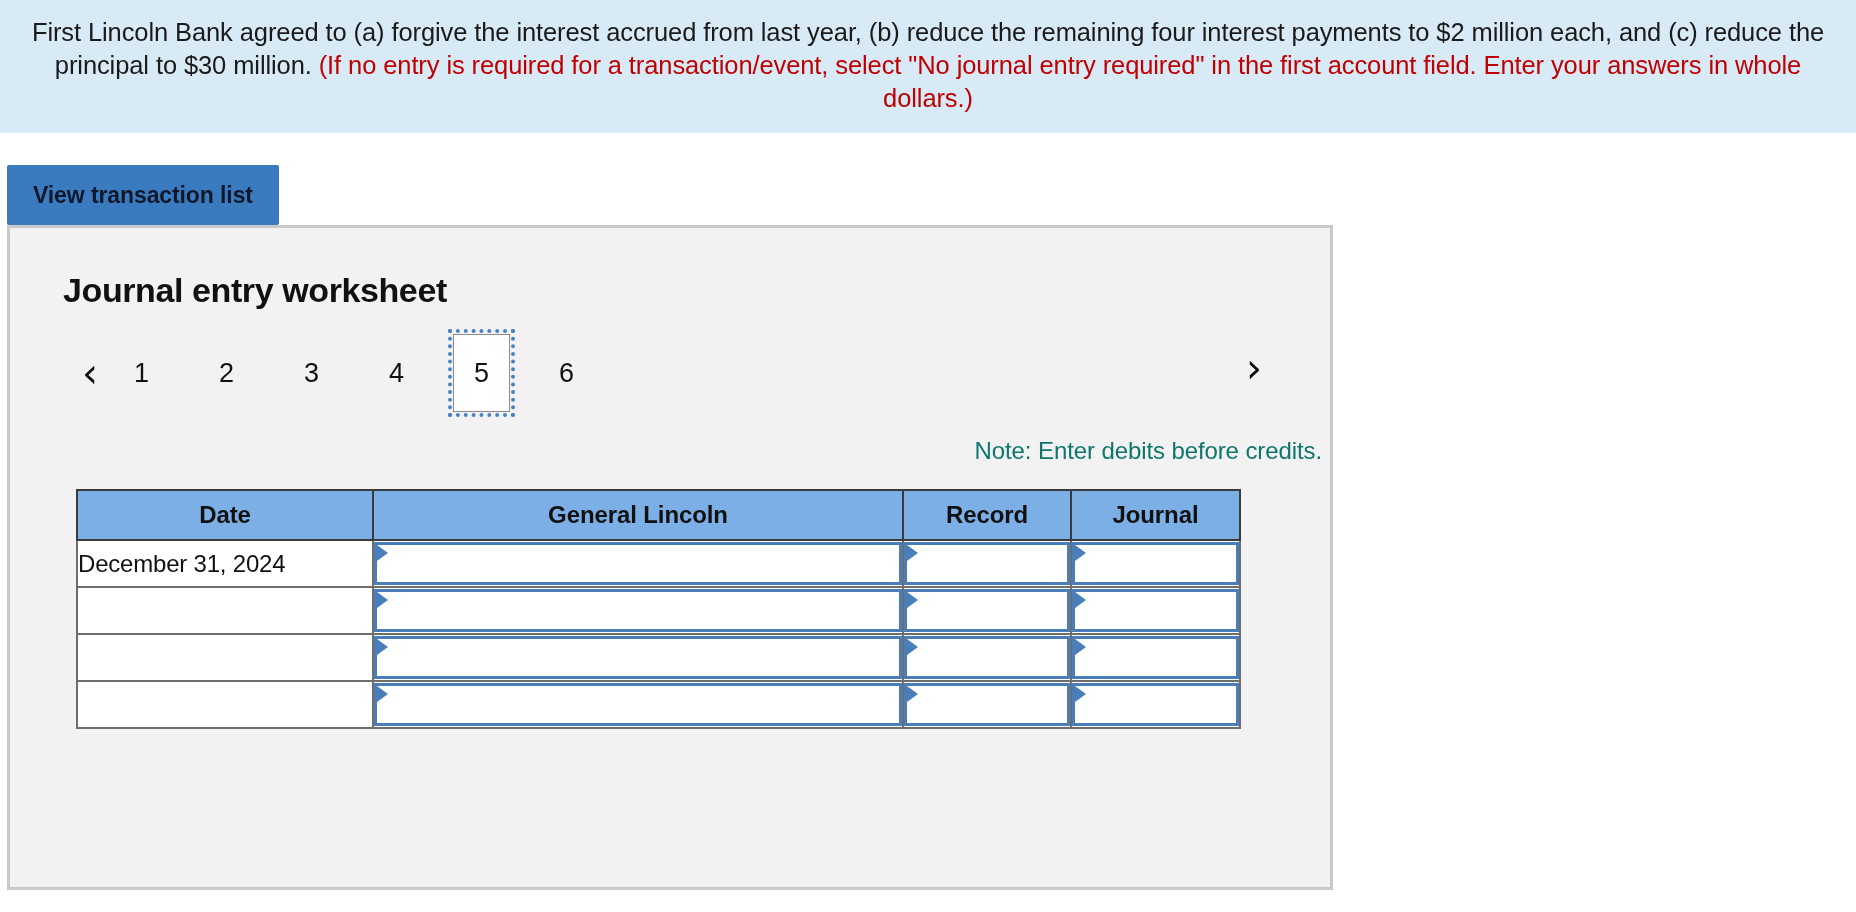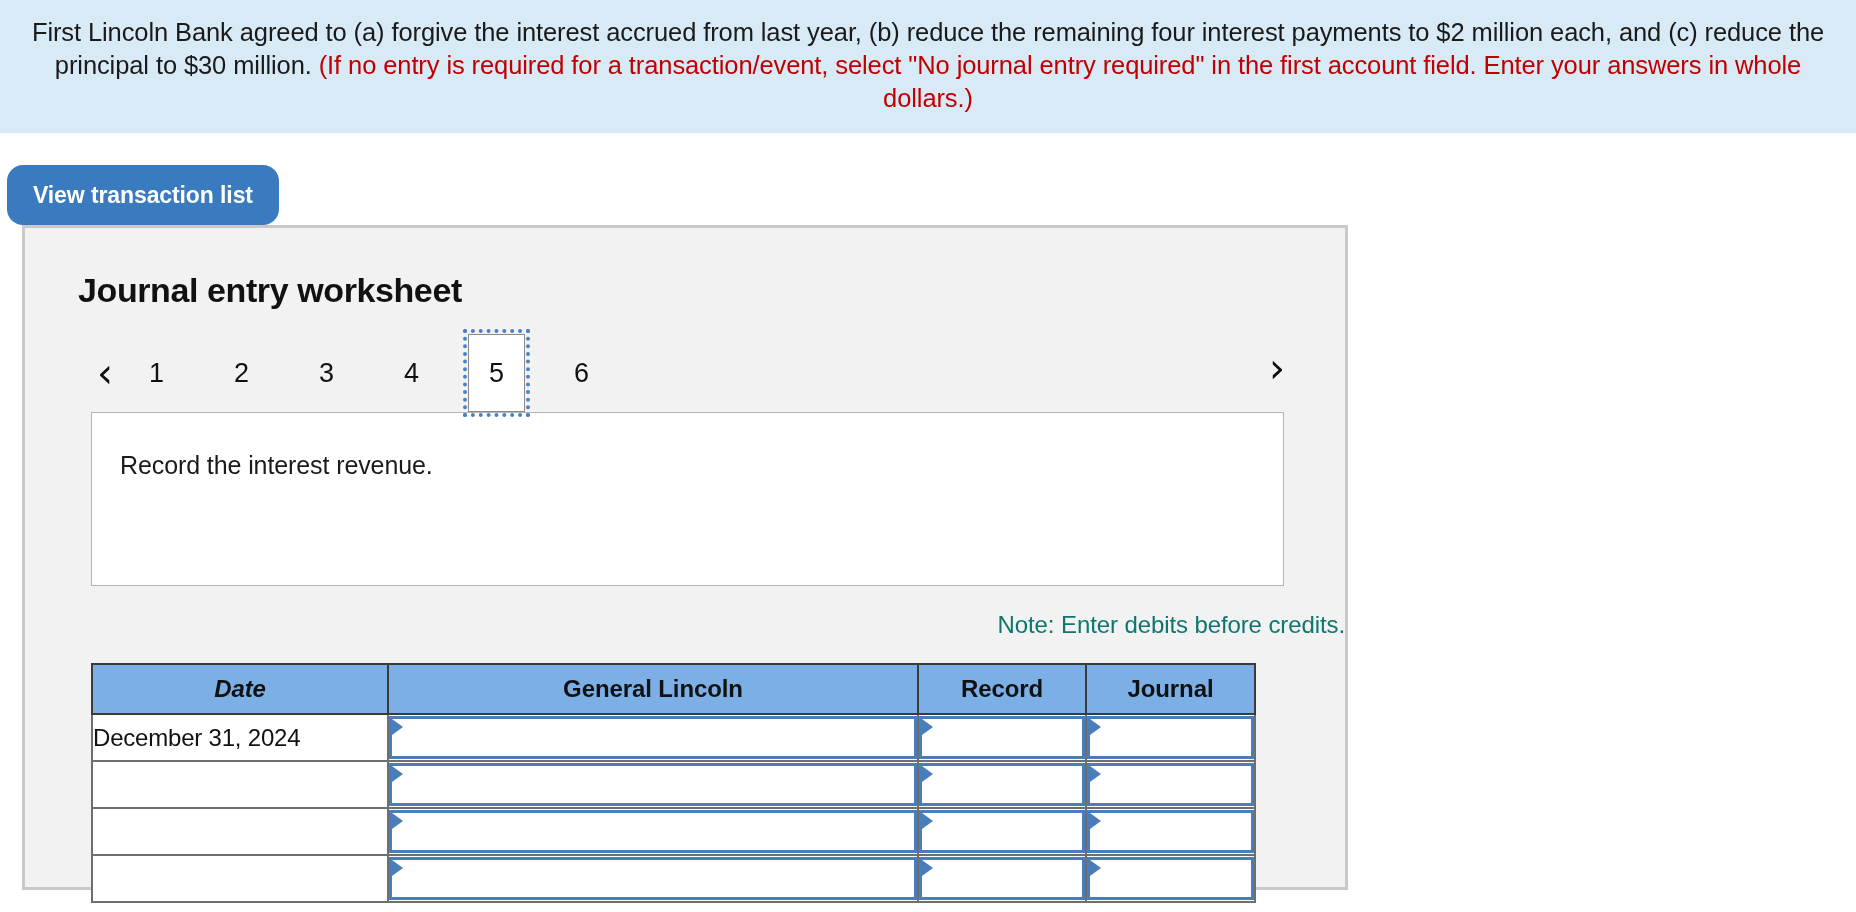--- a/index.html
+++ b/index.html
@@ -32,40 +32,40 @@
   
   #btn-wrap {
     padding: 32px 0 0 7px;
     height: 92px;
   }
   #view-transaction-list {
     display: inline-flex;
     align-items: center;
     justify-content: center;
     background: #3a7bbf;
-    color: #ffffff;
+    color: #0f172a;
     border: none;
-    border-radius: 16px;
+    border-radius: 2px;
     font-family: "Liberation Sans", sans-serif;
     font-size: 23px;
     font-weight: bold;
     letter-spacing: -0.1px;
     padding: 0 26px;
     height: 60px;
     cursor: pointer;
   }
 
   
   #worksheet-card {
     position: relative;
-    margin-left: 22px;
+    margin-left: 7px;
     width: 1326px;
     background: #f2f2f2;
     border: 3px solid #c9c9c9;
-    padding: 30px 0 0 0;
+    padding: 30px 8px 0 0;
     height: 665px;
   }
   #worksheet-title {
     font-size: 34px;
     font-weight: bold;
     color: #111111;
     letter-spacing: -0.4px;
     margin: 13px 0 0 53px;
   }
 
@@ -161,21 +161,21 @@
   }
   table#journal-table th {
     background: #7bafe5;
     border: 2px solid #3b3b3b;
     height: 50px;
     font-size: 24px;
     font-weight: bold;
     color: #111111;
     letter-spacing: -0.1px;
   }
-  th.col-date { width: 296px; font-style: italic; }
+  th.col-date { width: 296px; }
   th.col-gj   { width: 530px; }
   th.col-deb  { width: 168px; }
   th.col-cre  { width: 169px; }
 
   table#journal-table td {
     border: 2px solid #6e6e6e;
     height: 47px;
     padding: 0;
     background: #ffffff;
     vertical-align: middle;
@@ -231,23 +231,20 @@
       <div class="pg-num">1</div>
       <div class="pg-num">2</div>
       <div class="pg-num">3</div>
       <div class="pg-num">4</div>
       <div class="pg-num active">5</div>
       <div class="pg-num">6</div>
     </div>
     <div id="pager-next">›</div>
   </div>
 
-  <div id="txn-desc-box">
-    <div id="txn-desc-text">Record the interest revenue.</div>
-  </div>
 
   <div id="journal-note">Note: Enter debits before credits.</div>
 
   <div id="journal-table-wrap">
     <table id="journal-table">
       <thead>
         <tr>
           <th class="col-date">Date</th>
           <th class="col-gj">General Lincoln</th>
           <th class="col-deb">Record</th>

